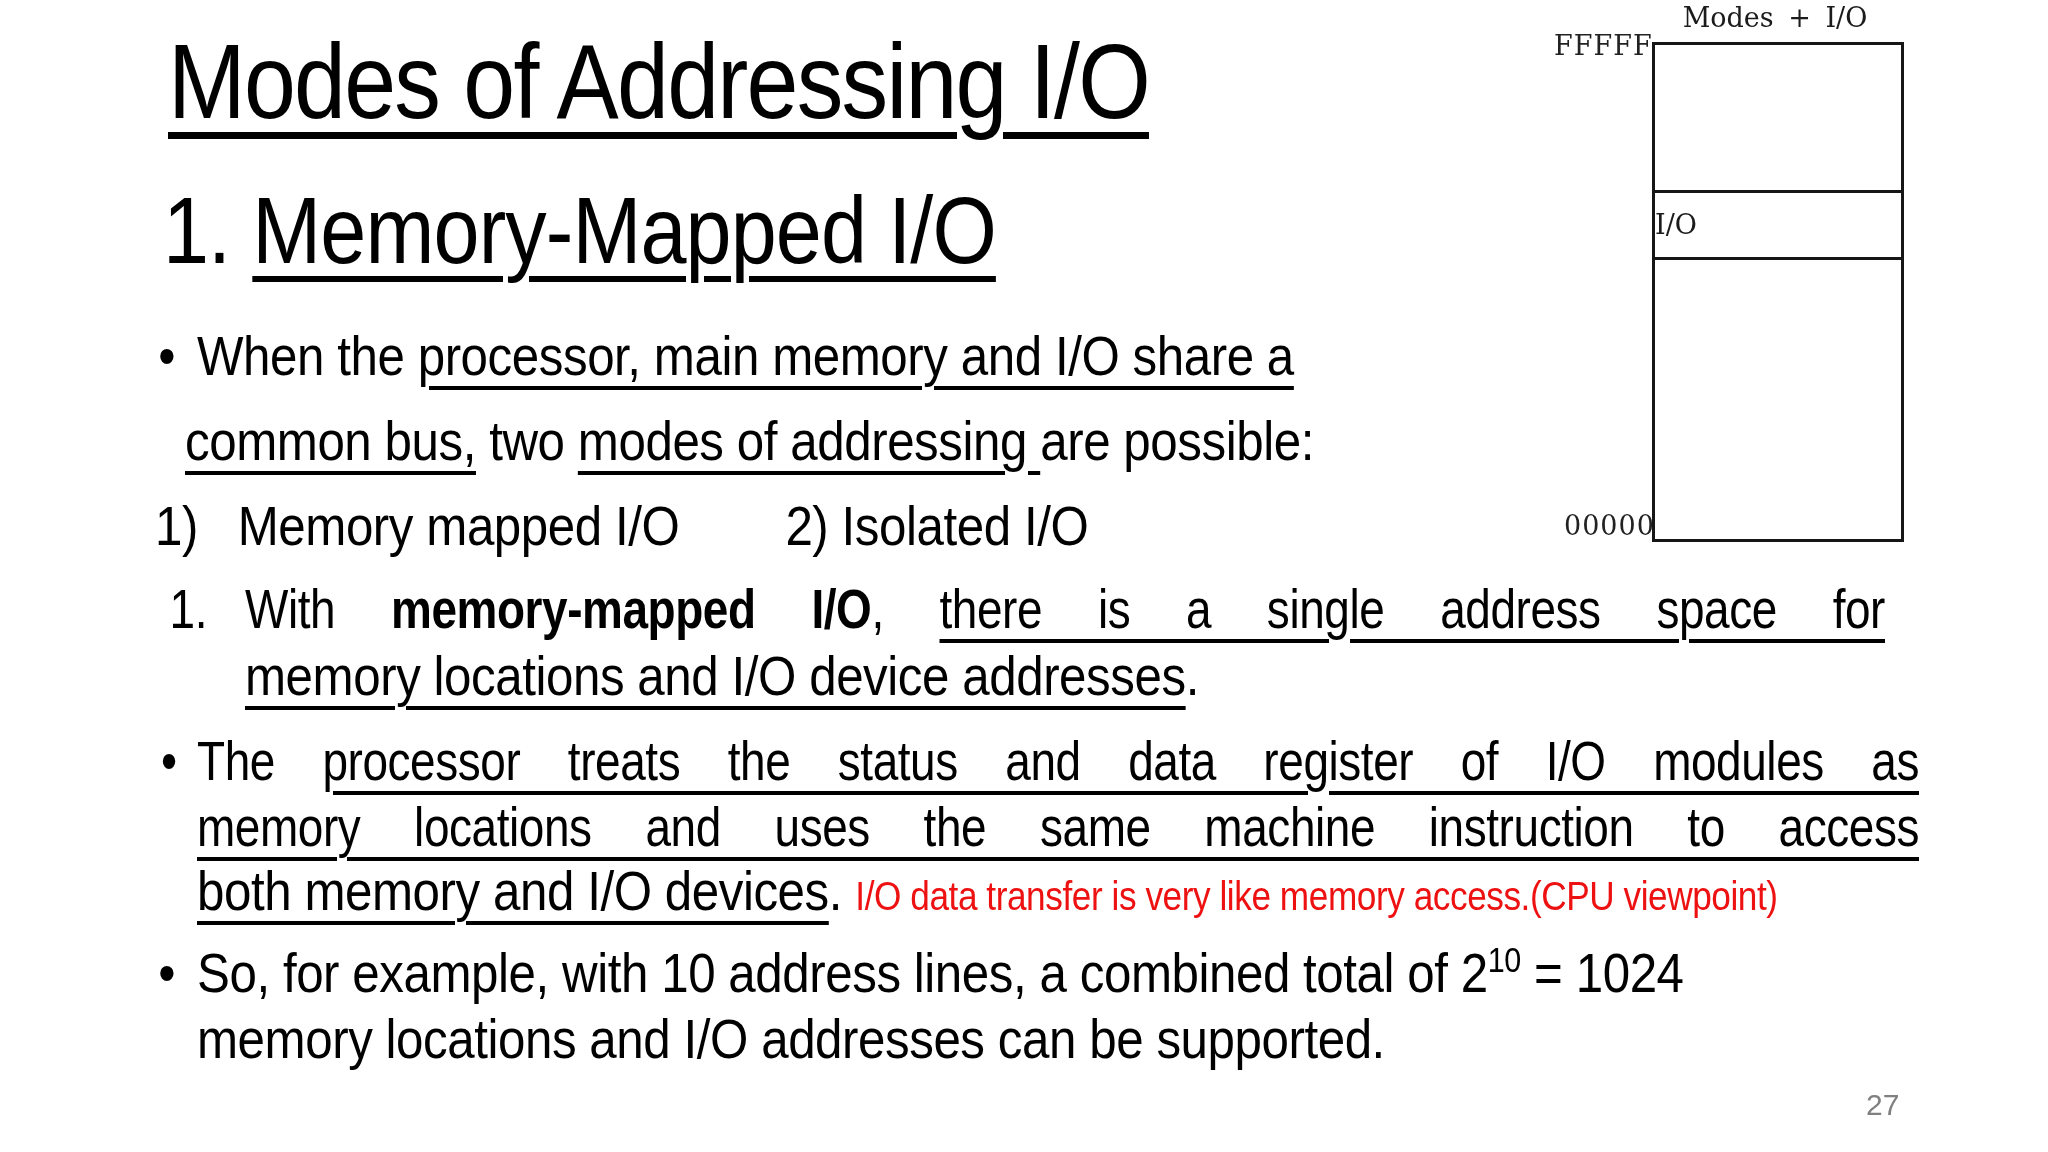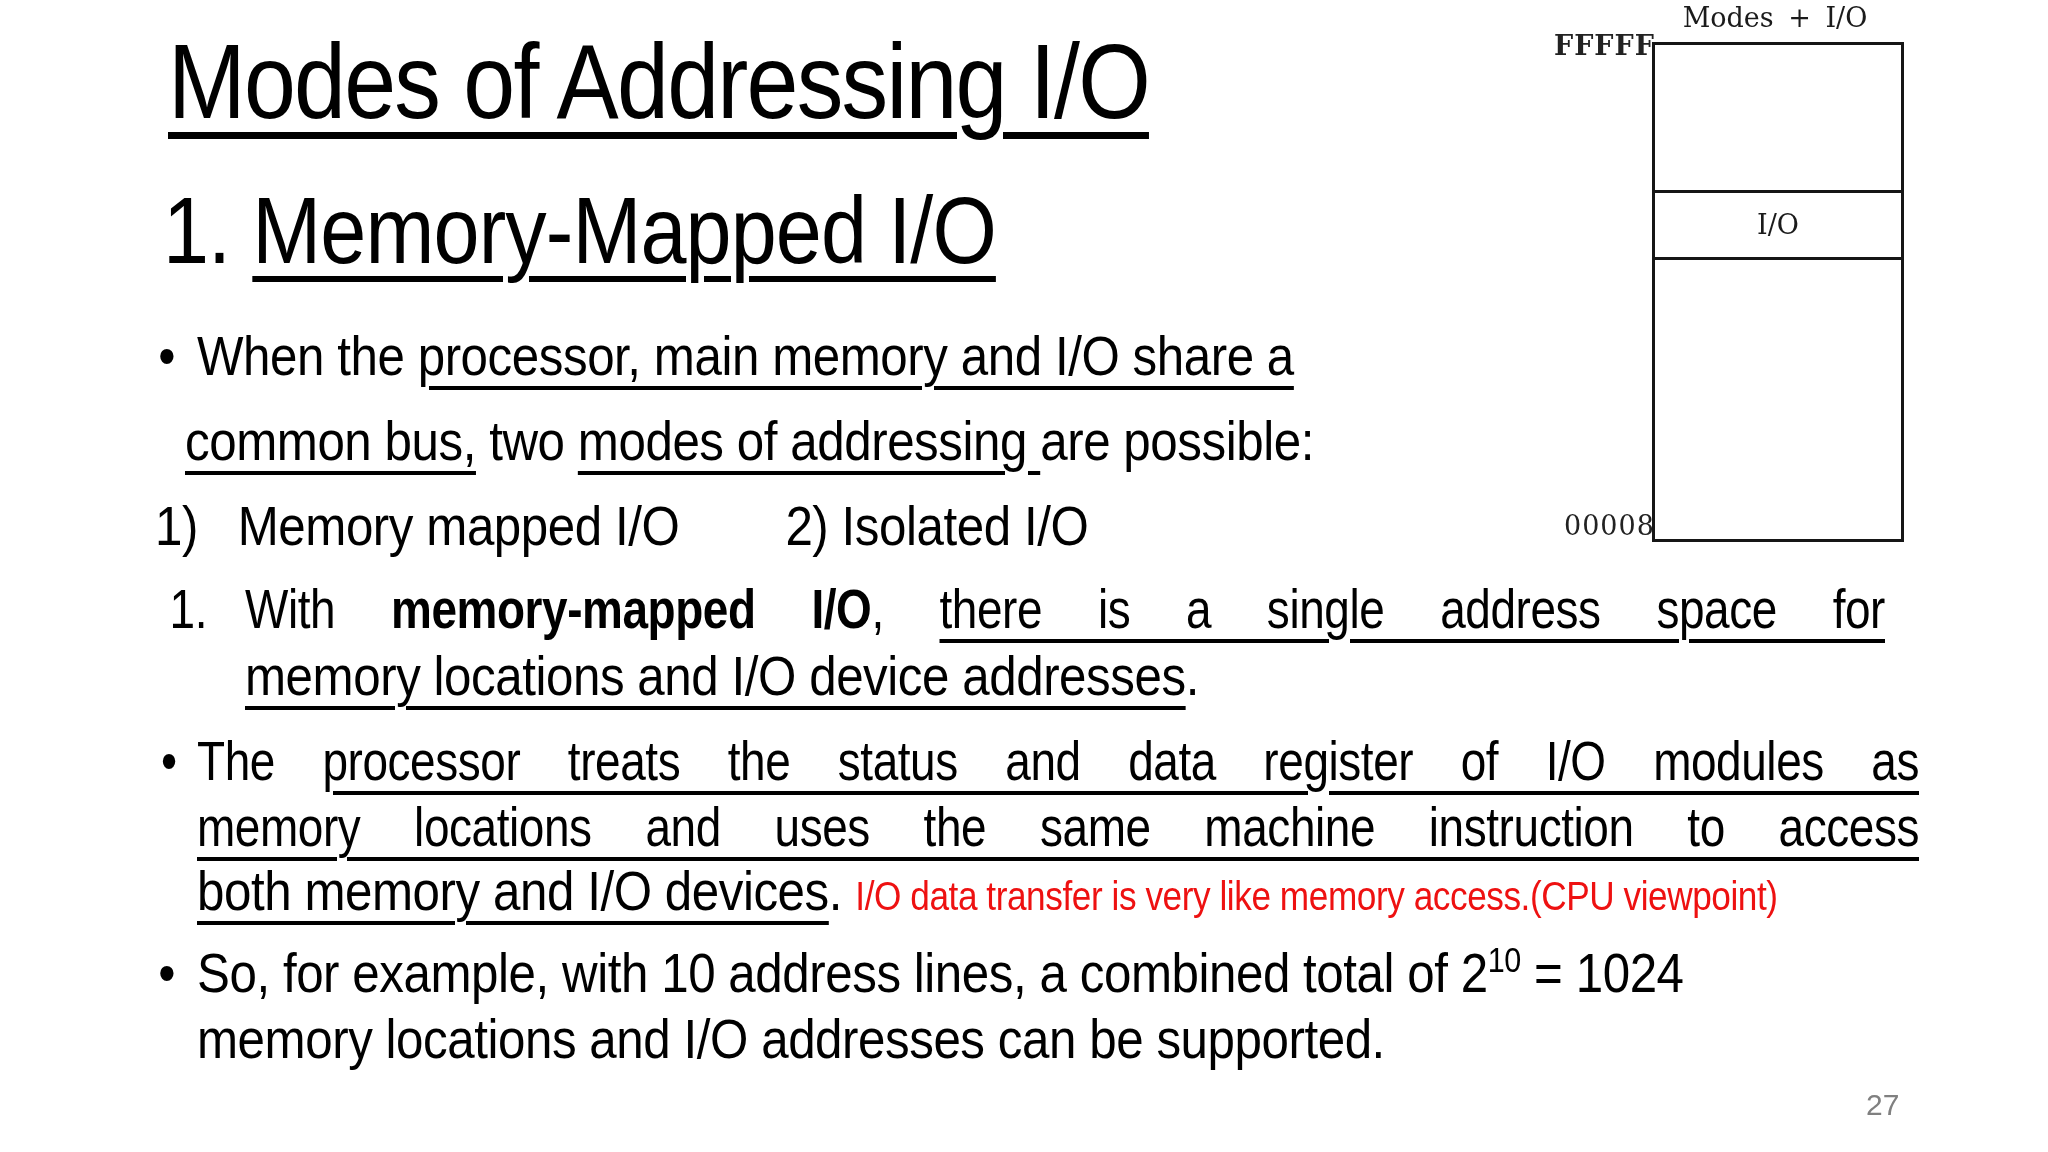--- a/index.html
+++ b/index.html
@@ -53,36 +53,36 @@
   .b{font-weight:bold;}
   .red{color:var(--red);font-size:40px;}
   .sup{font-size:0.62em;vertical-align:super;line-height:0;}
   
   .dg-title{
     position:absolute;left:1630px;top:2px;width:290px;text-align:center;
     font-family:"DejaVu Serif",serif;font-size:27px;color:#1b1b1b;word-spacing:6px;
   }
   .dg-top-label{
     position:absolute;left:1554px;top:30px;
-    font-family:"DejaVu Serif",serif;font-size:27px;color:#222;letter-spacing:1px;font-weight:bold;
+    font-family:"DejaVu Serif",serif;font-size:27px;color:#222;letter-spacing:1px;
   }
   .dg-bottom-label{
     position:absolute;left:1564px;top:510px;
     font-family:"DejaVu Serif",serif;font-size:27px;color:#222;letter-spacing:1px;
   }
   .dg-box{
     position:absolute;left:1652px;top:42px;width:246px;height:494px;
     border:3px solid #161616;background:#fff;
   }
   .dg-div{position:absolute;left:0;width:100%;border-top:3px solid #161616;}
   .dg-div1{top:145px;}
   .dg-div2{top:212px;}
   .dg-io{
     position:absolute;left:0;top:148px;width:100%;height:64px;line-height:64px;
-    text-align:center;font-family:"DejaVu Serif",serif;font-size:27px;color:#1b1b1b;
+    text-align:left;font-family:"DejaVu Serif",serif;font-size:27px;color:#1b1b1b;
   }
   
   .page-num{
     position:absolute;left:1866px;top:1088px;font-size:30px;color:var(--gray);
   }
 </style>
 </head>
 <body>
 
 <div class="slide">
@@ -108,17 +108,17 @@
       <div id="l10" class="line"><span>memory locations and I/O addresses can be supported.</span></div>
     </div>
 
   <div class="dg-title">Modes + I/O</div>
   <div class="dg-top-label">FFFFF</div>
   <div class="dg-box">
     <div class="dg-div dg-div1"></div>
     <div class="dg-div dg-div2"></div>
     <div class="dg-io">I/O</div>
   </div>
-  <div class="dg-bottom-label">00008</div>
+  <div class="dg-bottom-label">00000</div>
 
   <div class="page-num">27</div>
 
 </div>
 
 </body></html>

